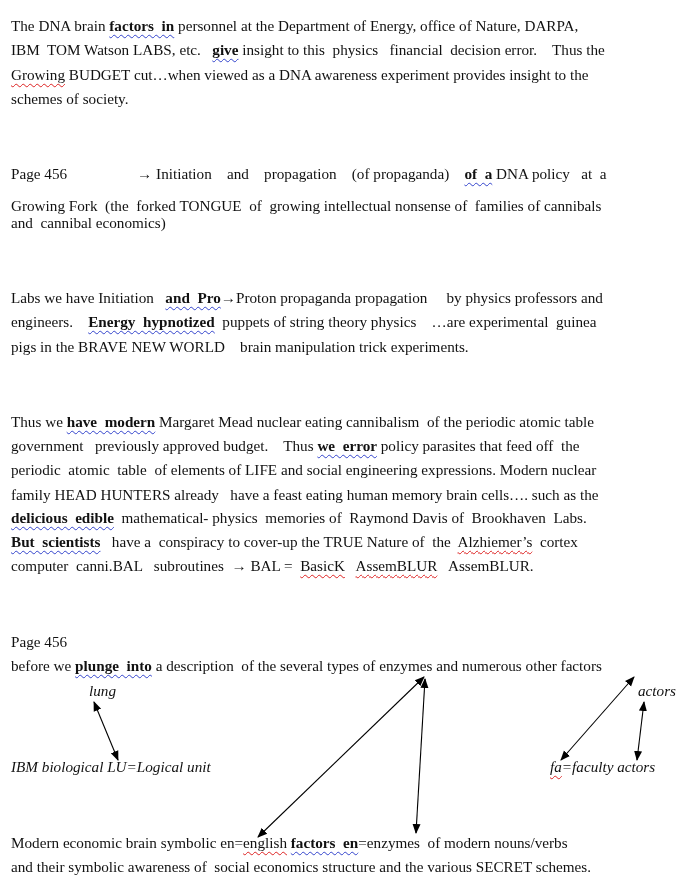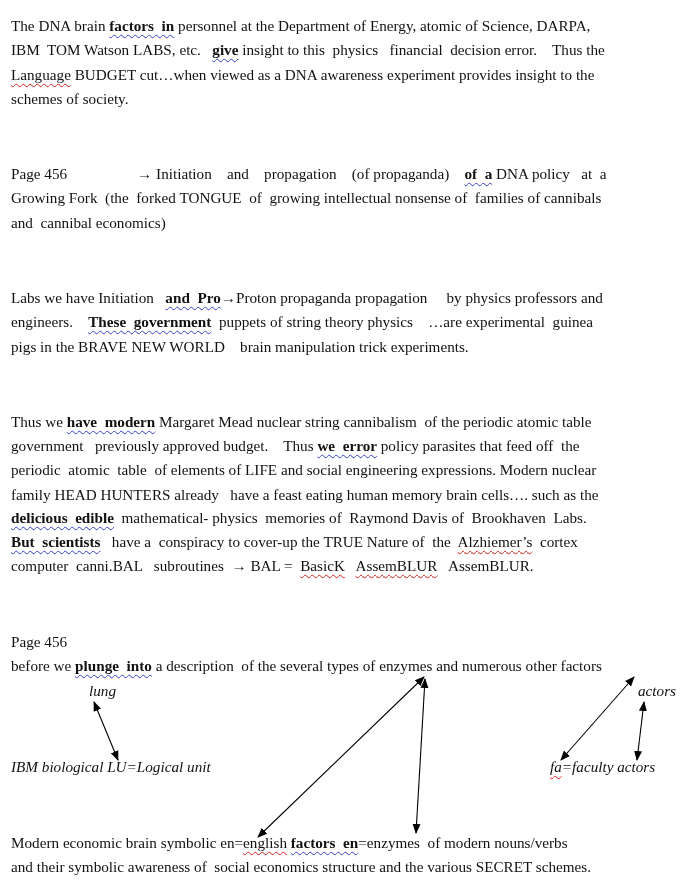--- a/index.html
+++ b/index.html
@@ -7,34 +7,34 @@
            font-family:"Liberation Serif","DejaVu Serif",serif; font-size:15.2px; color:#111; }
     .line { position:absolute; left:11px; white-space:pre; line-height:20px; }
     .blue { text-decoration: underline wavy #3344cc; text-decoration-thickness:1px; text-underline-offset:3px;font-weight:bold; }
     .red { text-decoration: underline wavy #dd2222; text-decoration-thickness:1px; text-underline-offset:3px; }
     .abs { position:absolute; white-space:pre; line-height:20px;font-style:italic; }
     svg.arrows { position:absolute; left:0; top:0; width:693px; height:886px; pointer-events:none; }
   </style>
 </head>
 <body>
 
-<div class="line" style="top:16px"><span>The DNA brain </span><span class="blue">factors  in</span><span> personnel at the Department of Energy, atomic of Science, DARPA,</span></div>
+<div class="line" style="top:16px"><span>The DNA brain </span><span class="blue">factors  in</span><span> personnel at the Department of Energy, office of Nature, DARPA,</span></div>
 <div class="line" style="top:40px"><span>IBM  TOM Watson LABS, etc.   </span><span class="blue">give</span><span> insight to this  physics   financial  decision error.    Thus the</span></div>
-<div class="line" style="top:65px"><span class="red">Language</span><span> BUDGET cut…when viewed as a DNA awareness experiment provides insight to the</span></div>
+<div class="line" style="top:65px"><span class="red">Growing</span><span> BUDGET cut…when viewed as a DNA awareness experiment provides insight to the</span></div>
 <div class="line" style="top:89px">schemes of society.</div>
 
 <div class="line" style="top:164px"><span>Page 456</span><span style="display:inline-block;width:70px"></span><span>→ Initiation    and    propagation    (of propaganda)    </span><span class="blue">of  a</span><span> DNA policy   at  a</span></div>
-<div class="line" style="top:188px">Growing Fork  (the  forked TONGUE  of  growing intellectual nonsense of  families of cannibals</div>
+<div class="line" style="top:196px">Growing Fork  (the  forked TONGUE  of  growing intellectual nonsense of  families of cannibals</div>
 <div class="line" style="top:213px">and  cannibal economics)</div>
 
 <div class="line" style="top:288px"><span>Labs we have Initiation   </span><span class="blue">and  Pro</span><span>→Proton propaganda propagation     by physics professors and</span></div>
-<div class="line" style="top:312px"><span>engineers.    </span><span class="blue">These  government</span><span>  puppets of string theory physics    …are experimental  guinea</span></div>
+<div class="line" style="top:312px"><span>engineers.    </span><span class="blue">Energy  hypnotized</span><span>  puppets of string theory physics    …are experimental  guinea</span></div>
 <div class="line" style="top:337px">pigs in the BRAVE NEW WORLD    brain manipulation trick experiments.</div>
 
-<div class="line" style="top:412px"><span>Thus we </span><span class="blue">have  modern</span><span> Margaret Mead nuclear string cannibalism  of the periodic atomic table</span></div>
+<div class="line" style="top:412px"><span>Thus we </span><span class="blue">have  modern</span><span> Margaret Mead nuclear eating cannibalism  of the periodic atomic table</span></div>
 <div class="line" style="top:436px"><span>government   previously approved budget.    Thus </span><span class="blue">we  error</span><span> policy parasites that feed off  the</span></div>
 <div class="line" style="top:460px">periodic  atomic  table  of elements of LIFE and social engineering expressions. Modern nuclear</div>
 <div class="line" style="top:485px">family HEAD HUNTERS already   have a feast eating human memory brain cells…. such as the</div>
 <div class="line" style="top:508px"><span class="blue">delicious  edible</span><span>  mathematical- physics  memories of  Raymond Davis of  Brookhaven  Labs.</span></div>
 <div class="line" style="top:532px"><span class="blue">But  scientists</span><span>   have a  conspiracy to cover-up the TRUE Nature of  the  </span><span class="red">Alzhiemer’s</span><span>  cortex</span></div>
 <div class="line" style="top:556px"><span>computer  canni.BAL   subroutines  → BAL =  </span><span class="red">BasicK</span><span>   </span><span class="red">AssemBLUR</span><span>   AssemBLUR.</span></div>
 
 <div class="line" style="top:632px">Page 456</div>
 <div class="line" style="top:656px"><span>before we </span><span class="blue">plunge  into</span><span> a description  of the several types of enzymes and numerous other factors</span></div>
 <div class="abs" style="left:89px;top:681px">lung</div>

